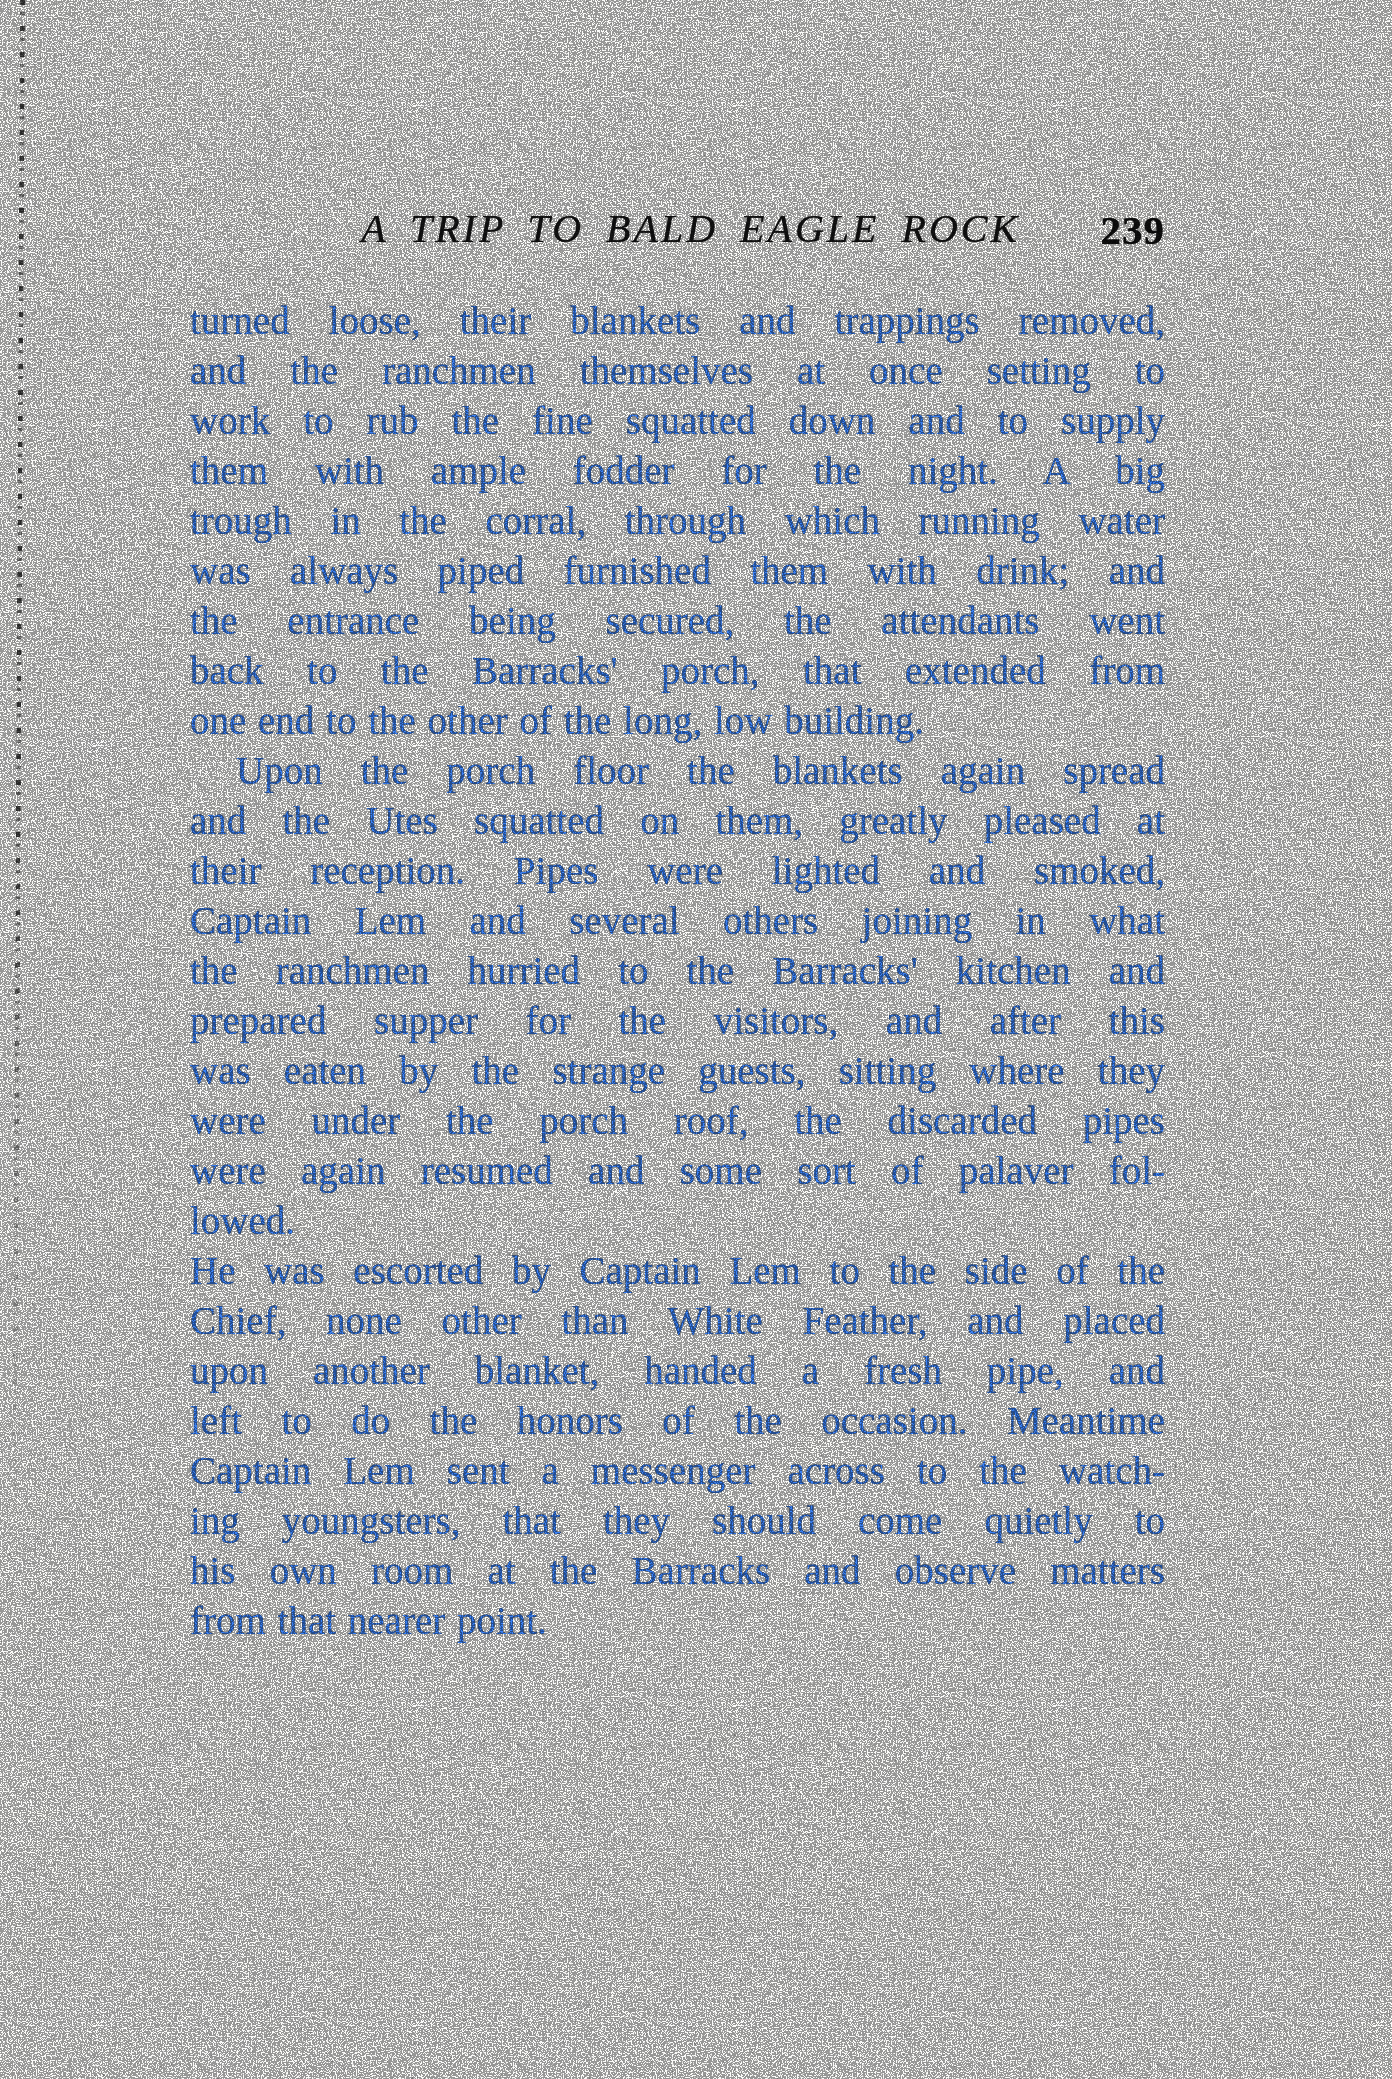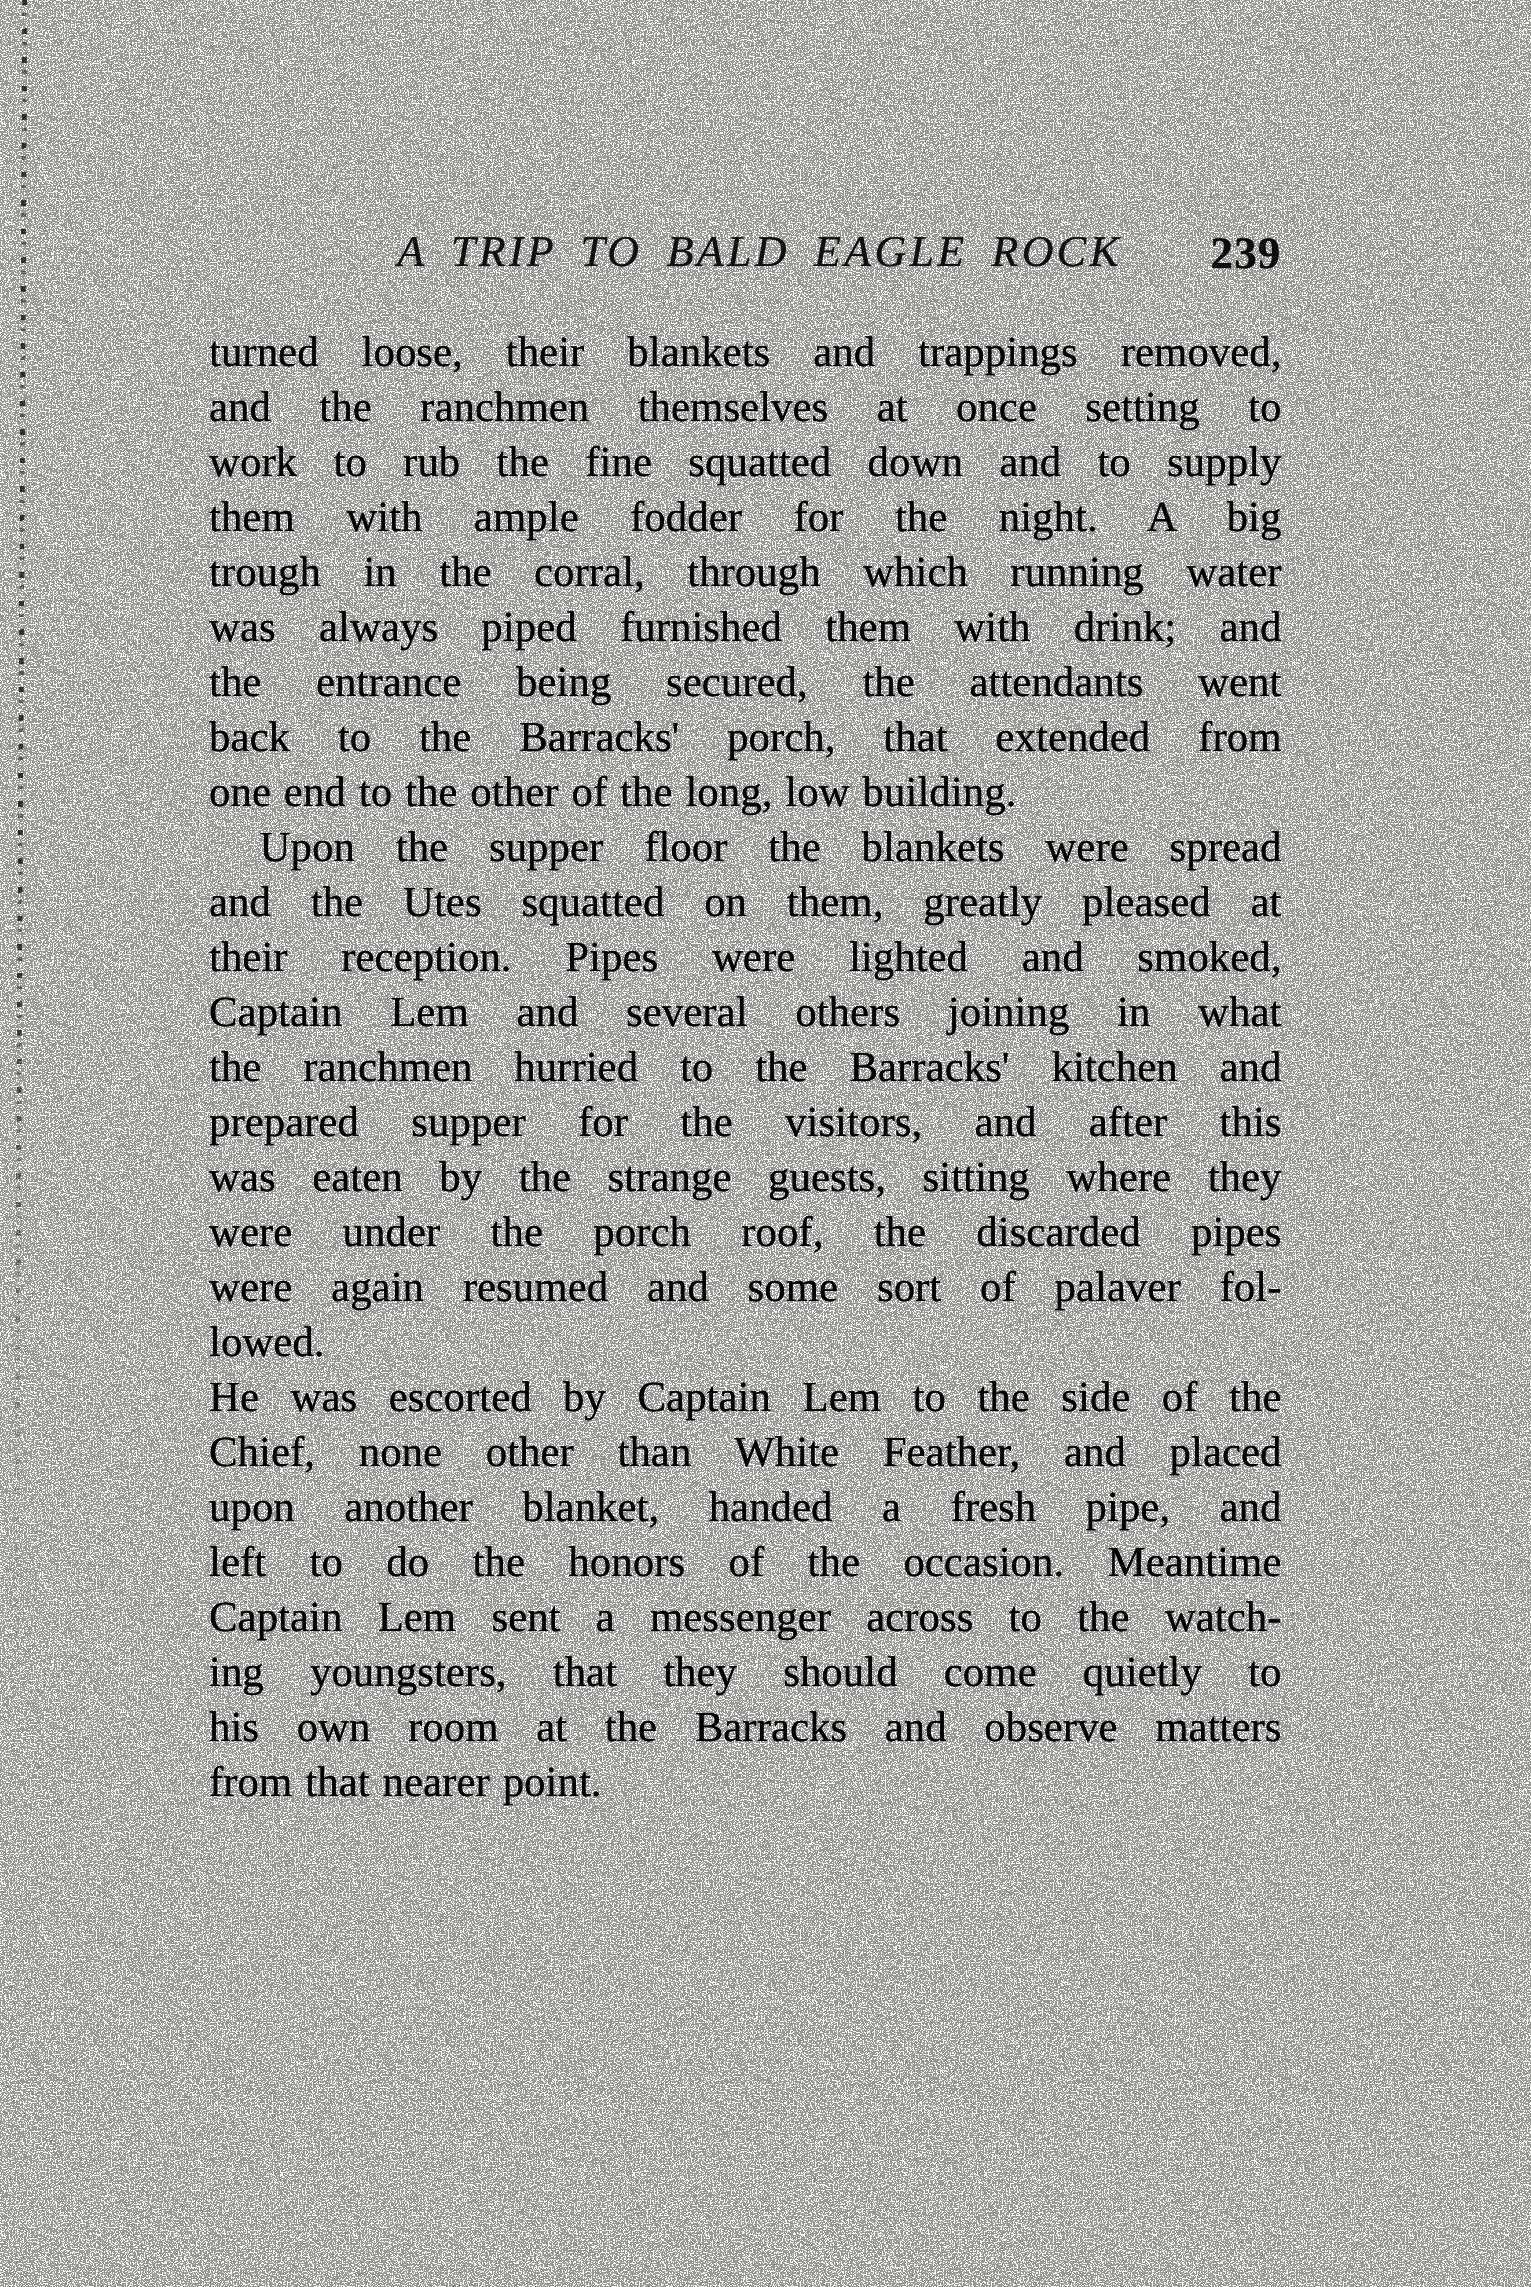--- a/index.html
+++ b/index.html
@@ -52,21 +52,21 @@
     width: 975px;
   }
   .line {
     height: 50px;
     line-height: 50px;
     font-size: 39px;
     word-spacing: 2px;
     text-align: justify;
     text-align-last: justify;
     white-space: nowrap;
-    color: #000000;
+    color: #3b82f6;
     text-shadow: 0 0 0.6px rgba(25,25,25,0.9), 0 0 1px rgba(25,25,25,0.35);
   }
   .line.indent { text-indent: 46px; }
   .line.para-end { text-align: center; text-align-last: left; white-space: normal; }
   
   .noise-layer {
     position: absolute;
     left: 0; top: 0;
     pointer-events: none;
   }
@@ -108,21 +108,21 @@
         <div class="line">and the ranchmen themselves at once setting to</div>
         <div class="line">work to rub the fine squatted down and to supply</div>
         <div class="line">them with ample fodder for the night. A big</div>
         <div class="line">trough in the corral, through which running water</div>
         <div class="line">was always piped furnished them with drink; and</div>
         <div class="line">the entrance being secured, the attendants went</div>
         <div class="line">back to the Barracks' porch, that extended from</div>
         <div class="line para-end">one end to the other of the long, low building.</div>
       </div>
       <div>
-        <div class="line indent">Upon the supper floor the blankets were spread</div>
+        <div class="line indent">Upon the porch floor the blankets again spread</div>
         <div class="line">and the Utes squatted on them, greatly pleased at</div>
         <div class="line">their reception. Pipes were lighted and smoked,</div>
         <div class="line">Captain Lem and several others joining in what</div>
         <div class="line">the ranchmen hurried to the Barracks' kitchen and</div>
         <div class="line">prepared supper for the visitors, and after this</div>
         <div class="line">was eaten by the strange guests, sitting where they</div>
         <div class="line">were under the porch roof, the discarded pipes</div>
         <div class="line">were again resumed and some sort of palaver fol-</div>
         <div class="line para-end">lowed.</div>
       </div>

